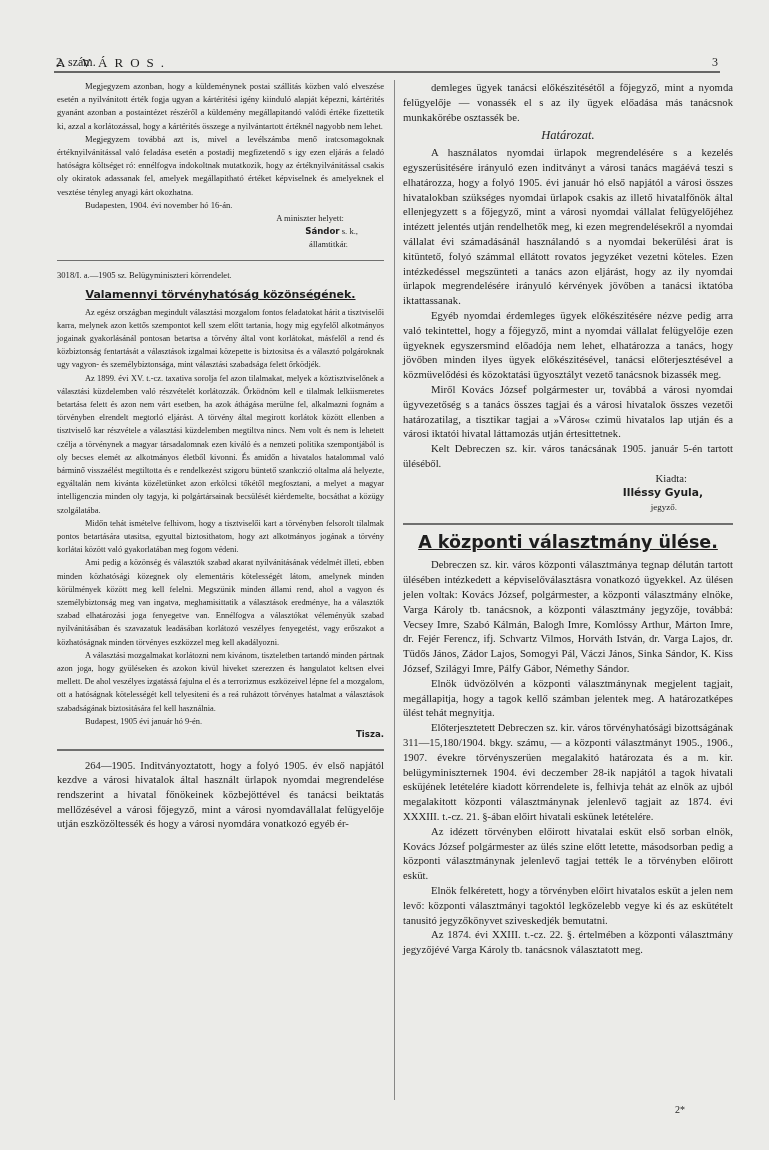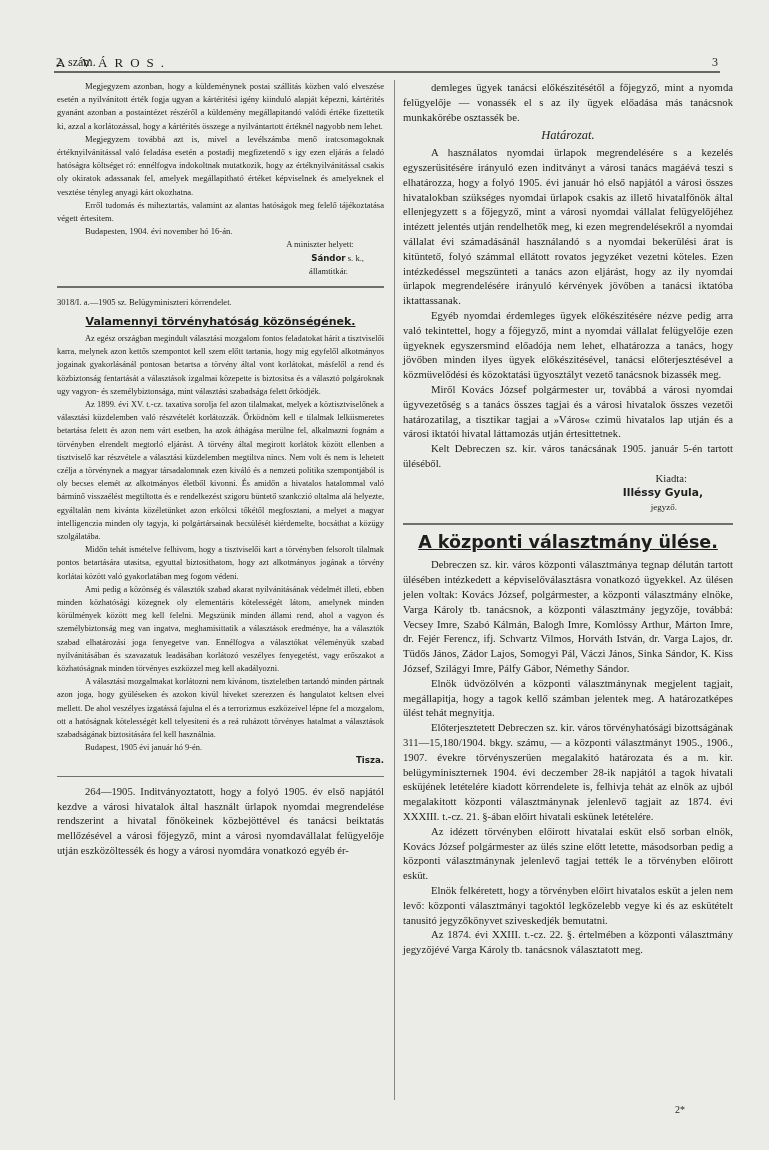--- a/index.html
+++ b/index.html
@@ -42,24 +42,23 @@
     <span class="title">A VÁROS.</span>
     <span class="num-right">3</span>
   </div>
   <div class="header-rule"></div>
   <div class="col-rule"></div>
 
   <div class="col-left">
     <section>
       <p>Megjegyzem azonban, hogy a küldeménynek postai szállitás közben való elveszése esetén a nyilvánitott érték fogja ugyan a kártéritési igény kiinduló alapját képezni, kártérités gyanánt azonban a postaintézet részéről a küldemény megállapitandó valódi értéke fizettetik ki, azzal a korlátozással, hogy a kártérités összege a nyilvántartott értéknél nagyobb nem lehet.</p>
       <p>Megjegyzem továbbá azt is, mivel a levélszámba menő iratcsomagoknak értéknyilvánitással való feladása esetén a postadij megfizetendő s igy ezen eljárás a feladó hatóságra költséget ró: ennélfogva indokoltnak mutatkozik, hogy az értéknyilvánitással csakis oly okiratok adassanak fel, amelyek megállapitható értéket képviselnek és amelyeknek el vesztése tényleg anyagi kárt okozhatna.</p>
-      <p>Erről tudomás és miheztartás, valamint az alantas hatóságok meg felelő tájékoztatása végett értesitem.</p>
       <p>Budapesten, 1904. évi november hó 16-án.</p>
-      <div class="sig" style="margin-right:30px;">A miniszter helyett:</div>
-      <div class="sig" style="margin-right:20px;"><span class="bold">Sándor</span><span> s. k.,</span></div>
+      <div class="sig" style="margin-right:40px;">A miniszter helyett:</div>
+      <div class="sig" style="margin-right:26px;"><span class="bold">Sándor</span><span> s. k.,</span></div>
       <div class="sig" style="margin-right:36px;">államtitkár.</div>
     </section>
 
     <div class="hr"></div>
 
     <section>
       <p class="noindent">3018/I. a.—1905 sz. Belügyminiszteri körrendelet.</p>
       <div class="h-sans h1">Valamennyi törvényhatóság közönségének.</div>
       <p class="small">Az egész országban megindult választási mozgalom fontos feladatokat hárit a tisztviselői karra, melynek azon kettős szempontot kell szem előtt tartania, hogy mig egyfelől alkotmányos jogainak gyakorlásánál pontosan betartsa a törvény által vont korlátokat, másfelől a rend és közbiztonság fentartását a választások izgalmai közepette is biztositsa és a választó polgároknak ugy vagyon- és személybiztonsága, mint választási szabadsága felett őrködjék.</p>
       <p class="small">Az 1899. évi XV. t.-cz. taxativa sorolja fel azon tilalmakat, melyek a köztisztviselőnek a választási küzdelemben való részvételét korlátozzák. Őrködnöm kell e tilalmak lelkiismeretes betartása felett és azon nem várt esetben, ha azok áthágása merülne fel, alkalmazni fognám a törvényben elrendelt megtorló eljárást. A törvény által megirott korlátok között ellenben a tisztviselő kar részvétele a választási küzdelemben megtiltva nincs. Nem volt és nem is lehetett czélja a törvénynek a magyar társadalomnak ezen kiváló és a nemzeti politika szempontjából is oly becses elemét az alkotmányos életből kivonni. És amidőn a hivatalos hatalommal való bárminő visszaélést megtiltotta és e rendelkezést szigoru büntető szankczió oltalma alá helyezte, egyáltalán nem kivánta közéletünket azon erkölcsi tőkétől megfosztani, a melyet a magyar intelligenczia minden oly tagyja, ki polgártársainak becsülését kiérdemelte, bocsáthat a közügy szolgálatába.</p>

